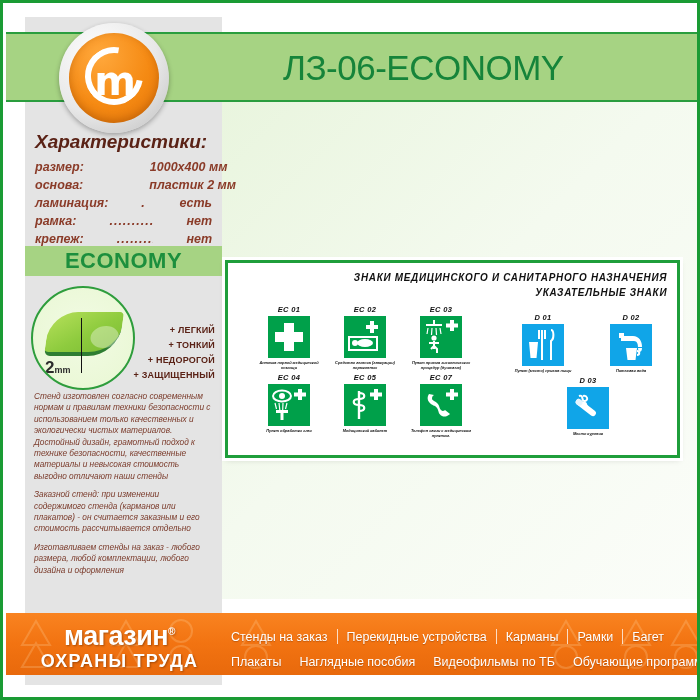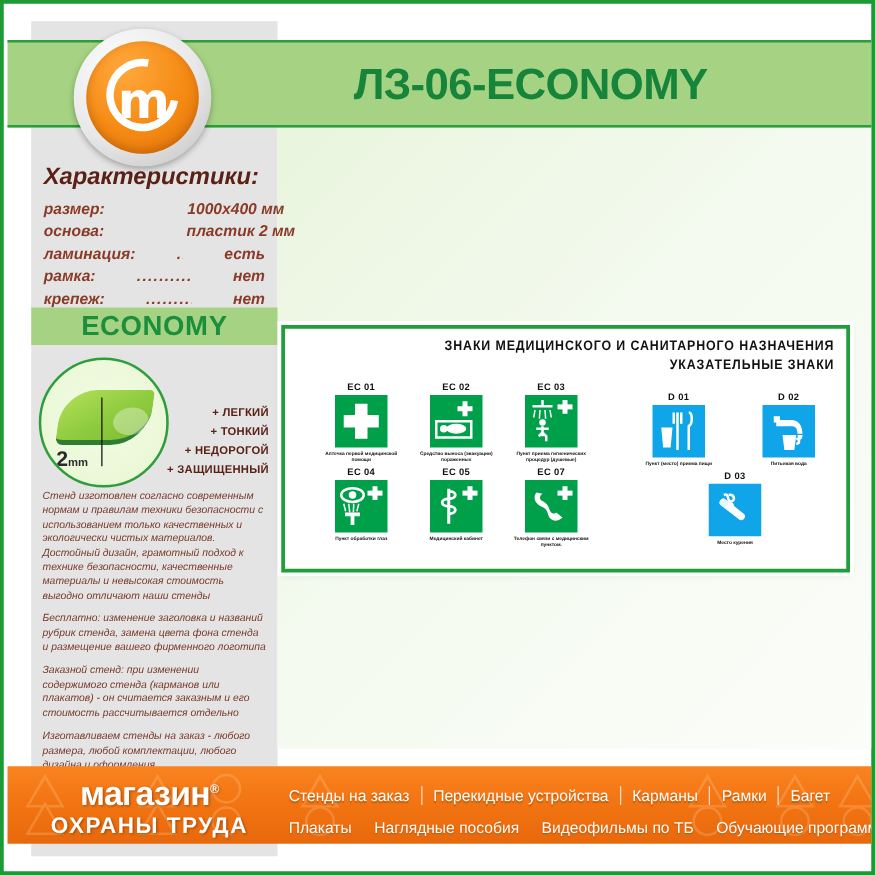--- a/index.html
+++ b/index.html
@@ -32,21 +32,21 @@
     width: 694px; height: 70px;
     background: #a6d383;
     border-top: 2px solid #2a9d3e;
     border-bottom: 2px solid #2a9d3e;
   }
   .header-title {
     position: absolute;
     left: 280px; top: 40px;
     width: 400px; height: 50px;
     font-size: 35px;
-    font-weight: bold;
+    font-weight: normal;
     color: #16843a;
     letter-spacing: -0.5px;
     line-height: 50px;
   }
 
   
   .logo {
     position: absolute;
     left: 56px; top: 20px;
     width: 110px; height: 110px;
@@ -218,20 +218,21 @@
   }
 
   
   .stand {
     position: absolute;
     left: 222px; top: 257px;
     width: 455px; height: 198px;
     background: #ffffff;
     border: 3px solid #1f9e3b;
     box-shadow: 0 0 0 3px #ffffff, 0 2px 6px rgba(0,0,0,0.15);
+    font-style: italic;
   }
   .stand-head {
     position: absolute;
     right: 10px; top: 8px;
     text-align: right;
   }
   .stand-head .line1 {
     font-size: 11px;
     font-weight: bold;
     color: #111;
@@ -417,21 +418,20 @@
 
   <div class="features">
     <div class="feature-item">+ ЛЕГКИЙ</div>
     <div class="feature-item">+ ТОНКИЙ</div>
     <div class="feature-item">+ НЕДОРОГОЙ</div>
     <div class="feature-item">+ ЗАЩИЩЕННЫЙ</div>
   </div>
 
   <div class="desc">
     <p>Стенд изготовлен согласно современным нормам и правилам техники безопасности с использованием только качественных и экологически чистых материалов. Достойный дизайн, грамотный подход к технике безопасности, качественные материалы и невысокая стоимость выгодно отличают наши стенды</p>
-    <p>Бесплатно: изменение заголовка и названий рубрик стенда, замена цвета фона стенда и размещение вашего фирменного логотипа</p>
     <p>Заказной стенд: при изменении содержимого стенда (карманов или плакатов) - он считается заказным и его стоимость рассчитывается отдельно</p>
     <p>Изготавливаем стенды на заказ - любого размера, любой комплектации, любого дизайна и оформления</p>
   </div>
 
   <div class="stand">
     <div class="stand-head">
       <div class="line1">ЗНАКИ  МЕДИЦИНСКОГО  И  САНИТАРНОГО  НАЗНАЧЕНИЯ</div>
       <div class="line2">УКАЗАТЕЛЬНЫЕ  ЗНАКИ</div>
     </div>
 

